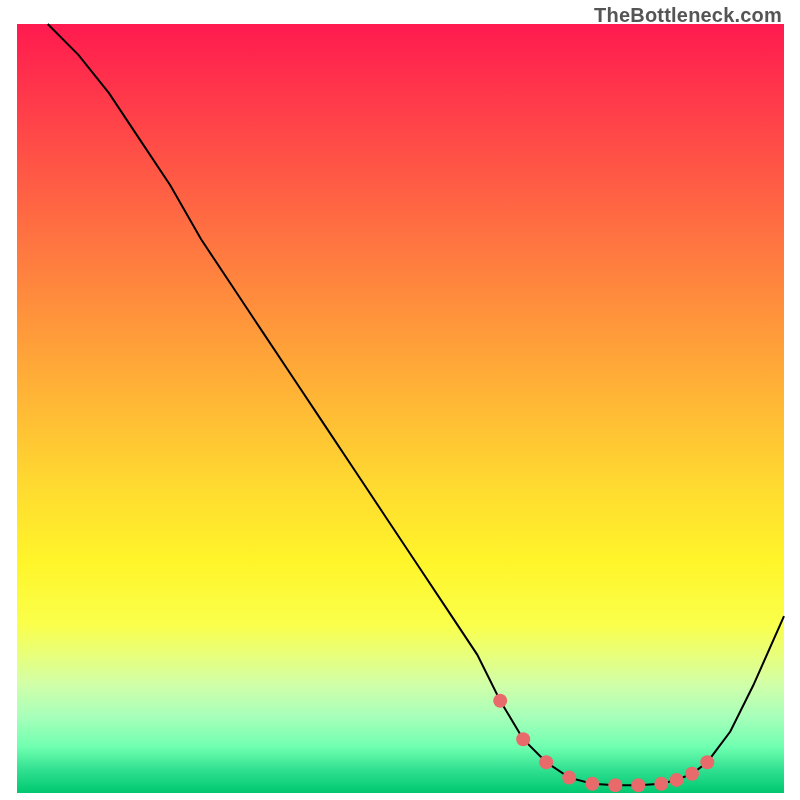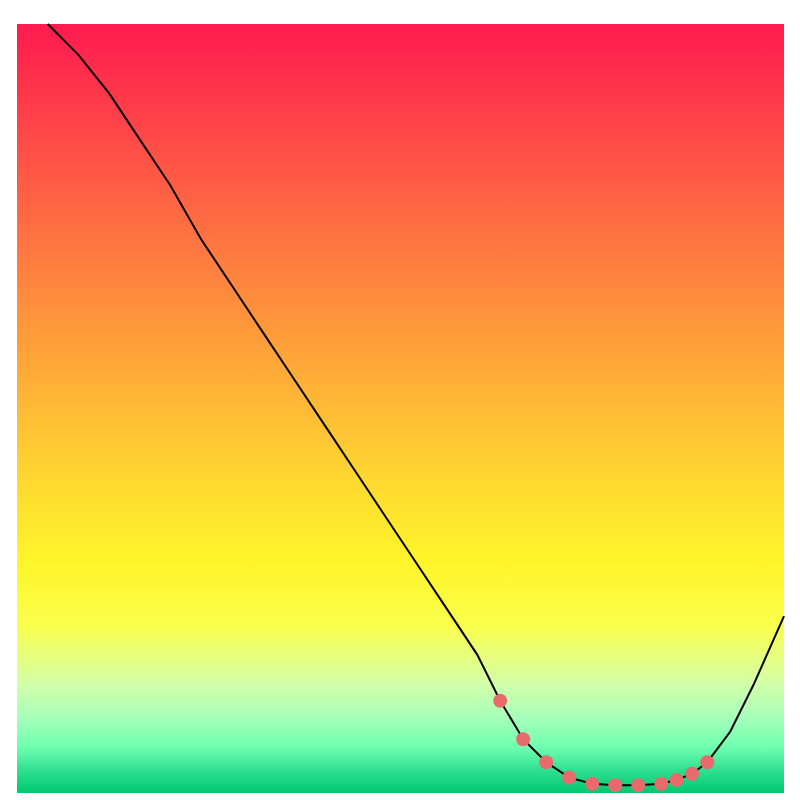--- a/index.html
+++ b/index.html
@@ -49,20 +49,21 @@
     top: 0;
     width: 767px;
     height: 769px;
     overflow: visible;
   }
 </style>
 </head>
 <body>
 
 <div class="chart-container">
+  <div class="watermark">TheBottleneck.com</div>
   <div class="plot-area">
     <svg class="curve" viewBox="0 0 767 769">
       <g id="chart-group">
           <path d="M30.7 0.0 L61.4 30.8 L92.0 69.2 L122.7 115.4 L153.4 161.5 L184.1 215.3 L214.8 261.5 L245.4 307.6 L276.1 353.7 L306.8 399.9 L337.5 446.0 L368.2 492.2 L398.8 538.3 L429.5 584.4 L460.2 630.6 L483.2 676.7 L506.2 715.2 L529.2 738.2 L552.2 753.6 L575.3 759.8 L598.3 761.3 L621.3 761.3 L644.3 759.8 L659.6 755.9 L675.0 749.8 L690.3 738.2 L713.3 707.5 L736.3 661.3 L767.0 592.1" fill="none" stroke="#000000" stroke-width="2"></path>
           <circle cx="483.2" cy="676.7" r="7" fill="#e86a6a"></circle>
           <circle cx="506.2" cy="715.2" r="7" fill="#e86a6a"></circle>
           <circle cx="529.2" cy="738.2" r="7" fill="#e86a6a"></circle>
           <circle cx="552.2" cy="753.6" r="7" fill="#e86a6a"></circle>
           <circle cx="575.3" cy="759.8" r="7" fill="#e86a6a"></circle>
           <circle cx="598.3" cy="761.3" r="7" fill="#e86a6a"></circle>

